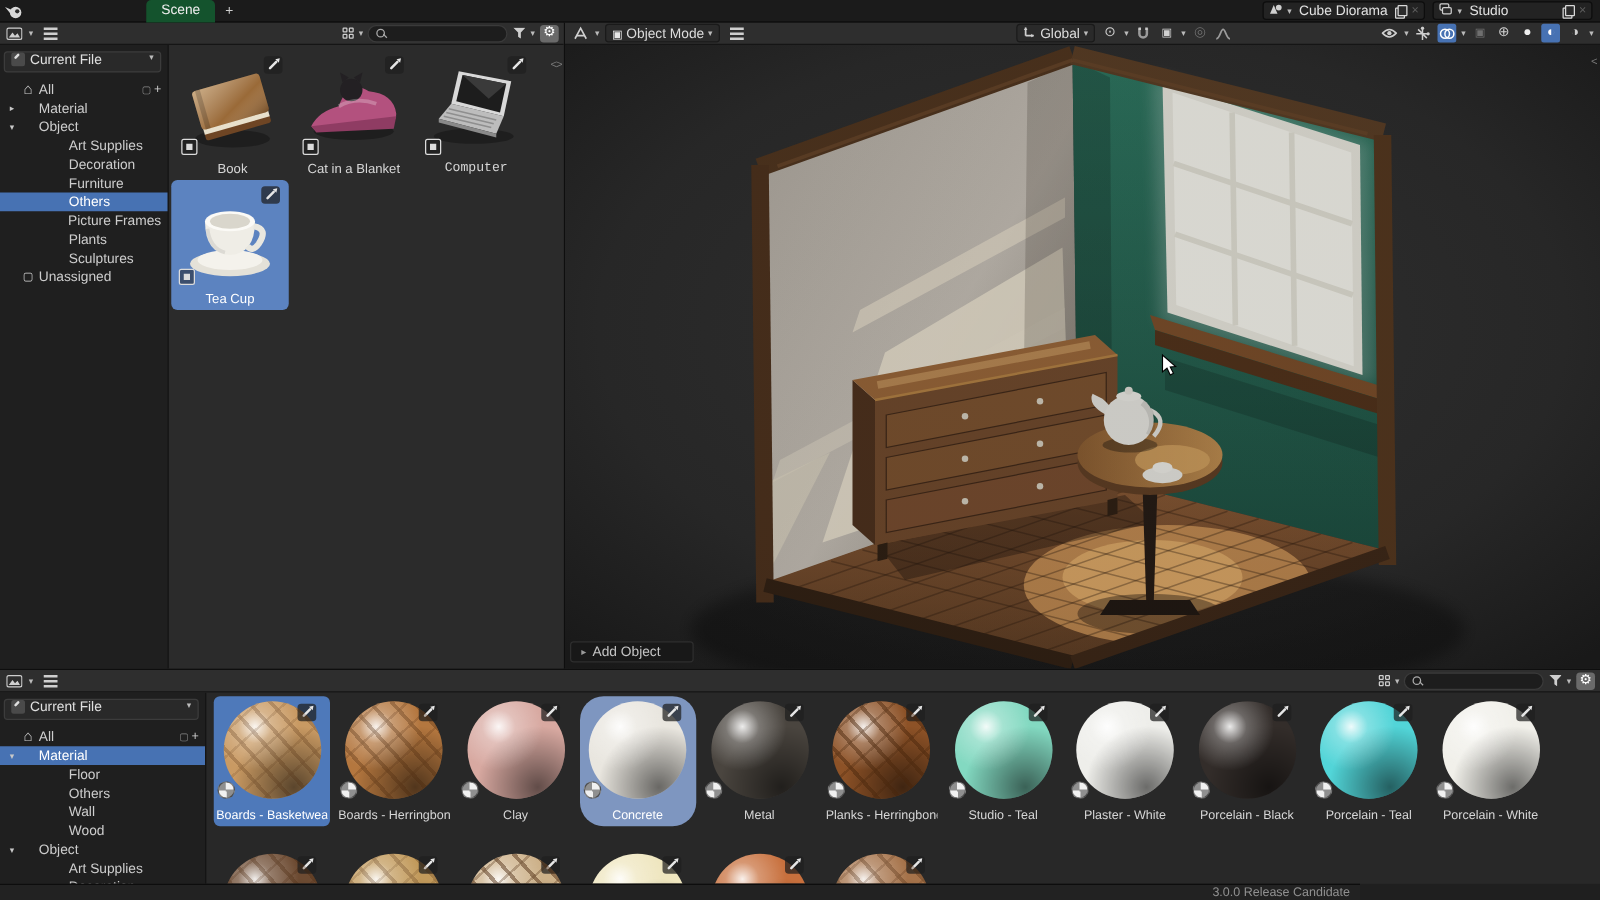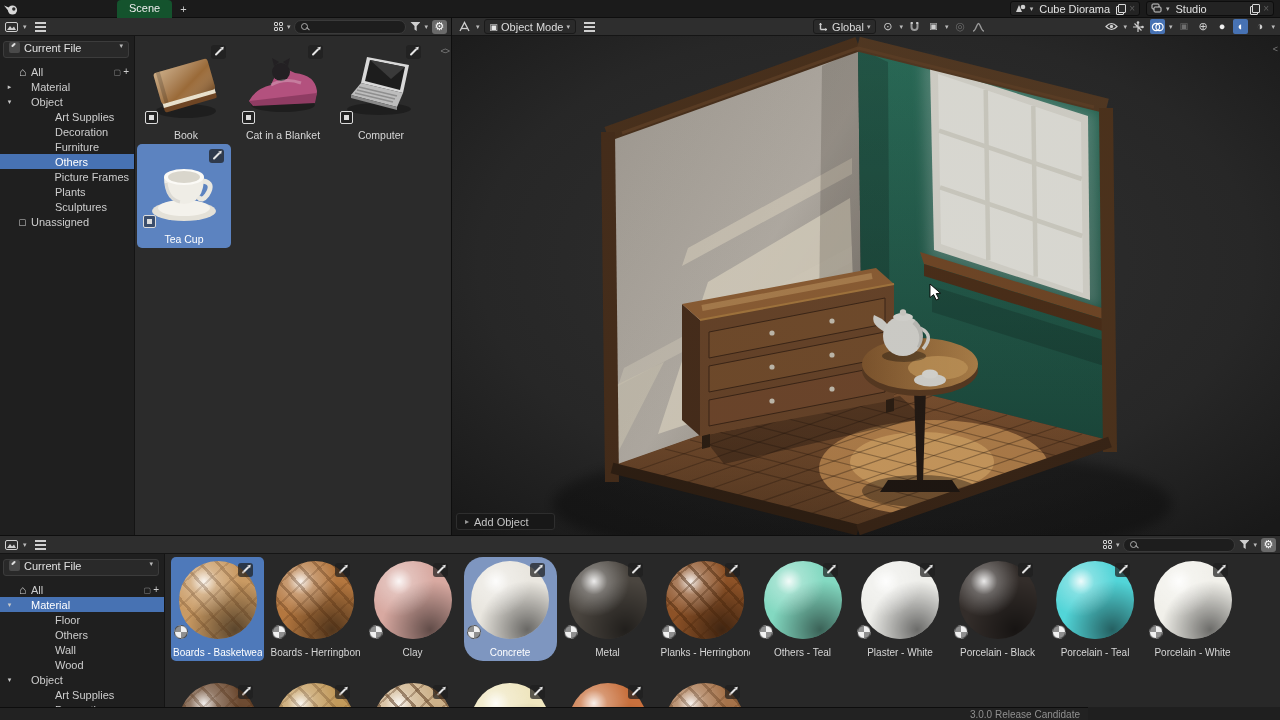--- a/index.html
+++ b/index.html
@@ -298,21 +298,21 @@
             <path d="M30,42 Q44,34 60,40" stroke="rgba(255,255,255,.25)" stroke-width="3" fill="none"></path>
           </svg>
           <span class="edit-badge">
               <i class="pencil"></i>
             </span>
           <span class="obj-badge"></span>
         </div>
         <div class="tlabel">Cat in a Blanket</div>
       </div>
 
-      <div class="otile" style="left:198px;top:4px;">
+      <div class="otile" style="left:198px;top:4px;font-family:Liberation Mono, monospace;">
         <div class="othumb">
           <svg width="84" height="84" viewBox="0 0 84 84">
             <ellipse cx="40" cy="66" rx="32" ry="6" fill="rgba(0,0,0,.3)"></ellipse>
             <path d="M28,14 L70,22 L64,50 L22,40 Z" fill="#d9d9d9"></path>
             <path d="M31,17 L66,24 L61,47 L26,38 Z" fill="#1d1d1d"></path>
             <path d="M31,17 L66,24 L52,36 Z" fill="#3a3a3a"></path>
             <path d="M22,40 L64,50 L58,64 L12,52 Z" fill="#bdbdbd"></path>
             <path d="M20,44 L58,53 M18,47 L56,56 M16,50 L54,59" stroke="#8f8f8f" stroke-width="1.4"></path>
             <path d="M12,52 L58,64 L58,67 L12,55 Z" fill="#8a8a8a"></path>
           </svg>
@@ -701,21 +701,21 @@
             <span class="mat-badge"></span>
             <div class="mlabel">Planks - Herringbone</div>
           </div>
           <div class="mtile" style="--c: #83d9c1; left: 590px;">
             <div class="sphere" style="--c: #83d9c1;">
               <span class="edit-badge">
                 <i class="pencil"></i>
               </span>
             </div>
             <span class="mat-badge"></span>
-            <div class="mlabel">Others - Teal</div>
+            <div class="mlabel">Studio - Teal</div>
           </div>
           <div class="mtile" style="--c: #eeeeea; left: 687.5px;">
             <div class="sphere" style="--c: #eeeeea;">
               <span class="edit-badge">
                 <i class="pencil"></i>
               </span>
             </div>
             <span class="mat-badge"></span>
             <div class="mlabel">Plaster - White</div>
           </div>

